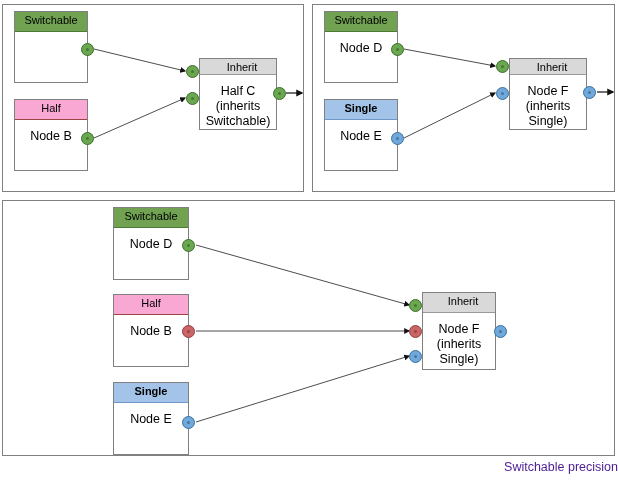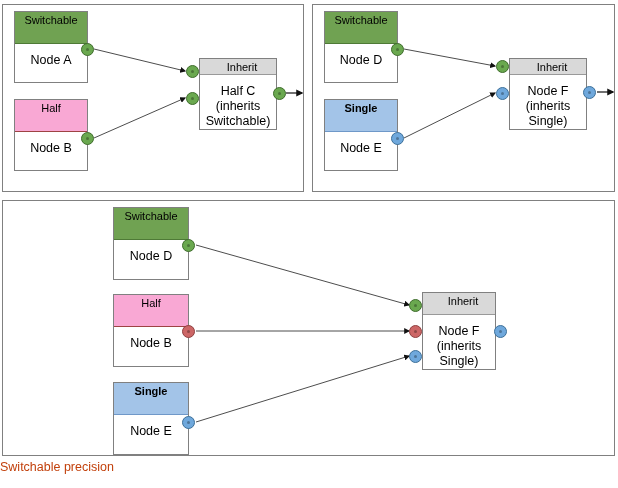--- a/index.html
+++ b/index.html
@@ -32,21 +32,21 @@
     position: absolute;
     box-sizing: border-box;
     border: 1px solid #808080;
     background: #ffffff;
     display: flex;
     flex-direction: column;
   }
   .node-header {
     box-sizing: border-box;
     border-bottom: 1px solid #666666;
-    height: 32px;
+    height: 20px;
     line-height: 17px;
     text-align: center;
     font-size: 11px;
     color: #000000;
     overflow: hidden;
     white-space: nowrap;
   }
   .node-header.hdr-switchable { background: #70a252; border-bottom-color:#4e7a36; }
   .node-header.hdr-half       { background: #f9a8d4; border-bottom-color:#9e4343; }
   .node-header.hdr-single     { background: #a3c4e8; border-bottom-color:#6f98c8;font-weight:bold; }
@@ -95,23 +95,23 @@
     pointer-events: none;
     z-index: 2;
   }
 
   
   #caption {
     position: absolute;
     left: 0;
     top: 460px;
     width: 618px;
-    text-align: left;
+    text-align: right;
     font-size: 12.5px;
-    color: #c2410c;
+    color: #4c1d95;
   }
 </style>
 </head>
 <body>
 
 <svg class="edges" viewBox="0 0 618 488" xmlns="http://www.w3.org/2000/svg">
   <defs>
     <marker id="arrow" viewBox="0 0 10 10" refX="8" refY="5" markerWidth="6" markerHeight="6" orient="auto-start-reverse">
       <path d="M 0 0 L 10 5 L 0 10 z" fill="#111111"></path>
     </marker>
@@ -127,21 +127,20 @@
 
   <line x1="196" y1="245" x2="409" y2="305" stroke="#4d4d4d" stroke-width="1" marker-end="url(#arrow)"></line>
   <line x1="196" y1="331" x2="409" y2="331" stroke="#4d4d4d" stroke-width="1" marker-end="url(#arrow)"></line>
   <line x1="196" y1="422" x2="409" y2="356" stroke="#4d4d4d" stroke-width="1" marker-end="url(#arrow)"></line>
 </svg>
 
 <div class="panel" id="panel-top-left"></div>
 
 <div class="node" style="left:14px; top:11px; width:74px; height:72px;">
   <div class="node-header hdr-switchable">Switchable</div>
-  <div class="node-body">Node A</div>
 </div>
 <div class="conn c-green" style="left:81px; top:43px;"></div>
 
 <div class="node" style="left:14px; top:99px; width:74px; height:72px;">
   <div class="node-header hdr-half">Half</div>
   <div class="node-body">Node B</div>
 </div>
 <div class="conn c-green" style="left:81px; top:132px;"></div>
 
 <div class="node" style="left:199px; top:58px; width:78px; height:72px;">

